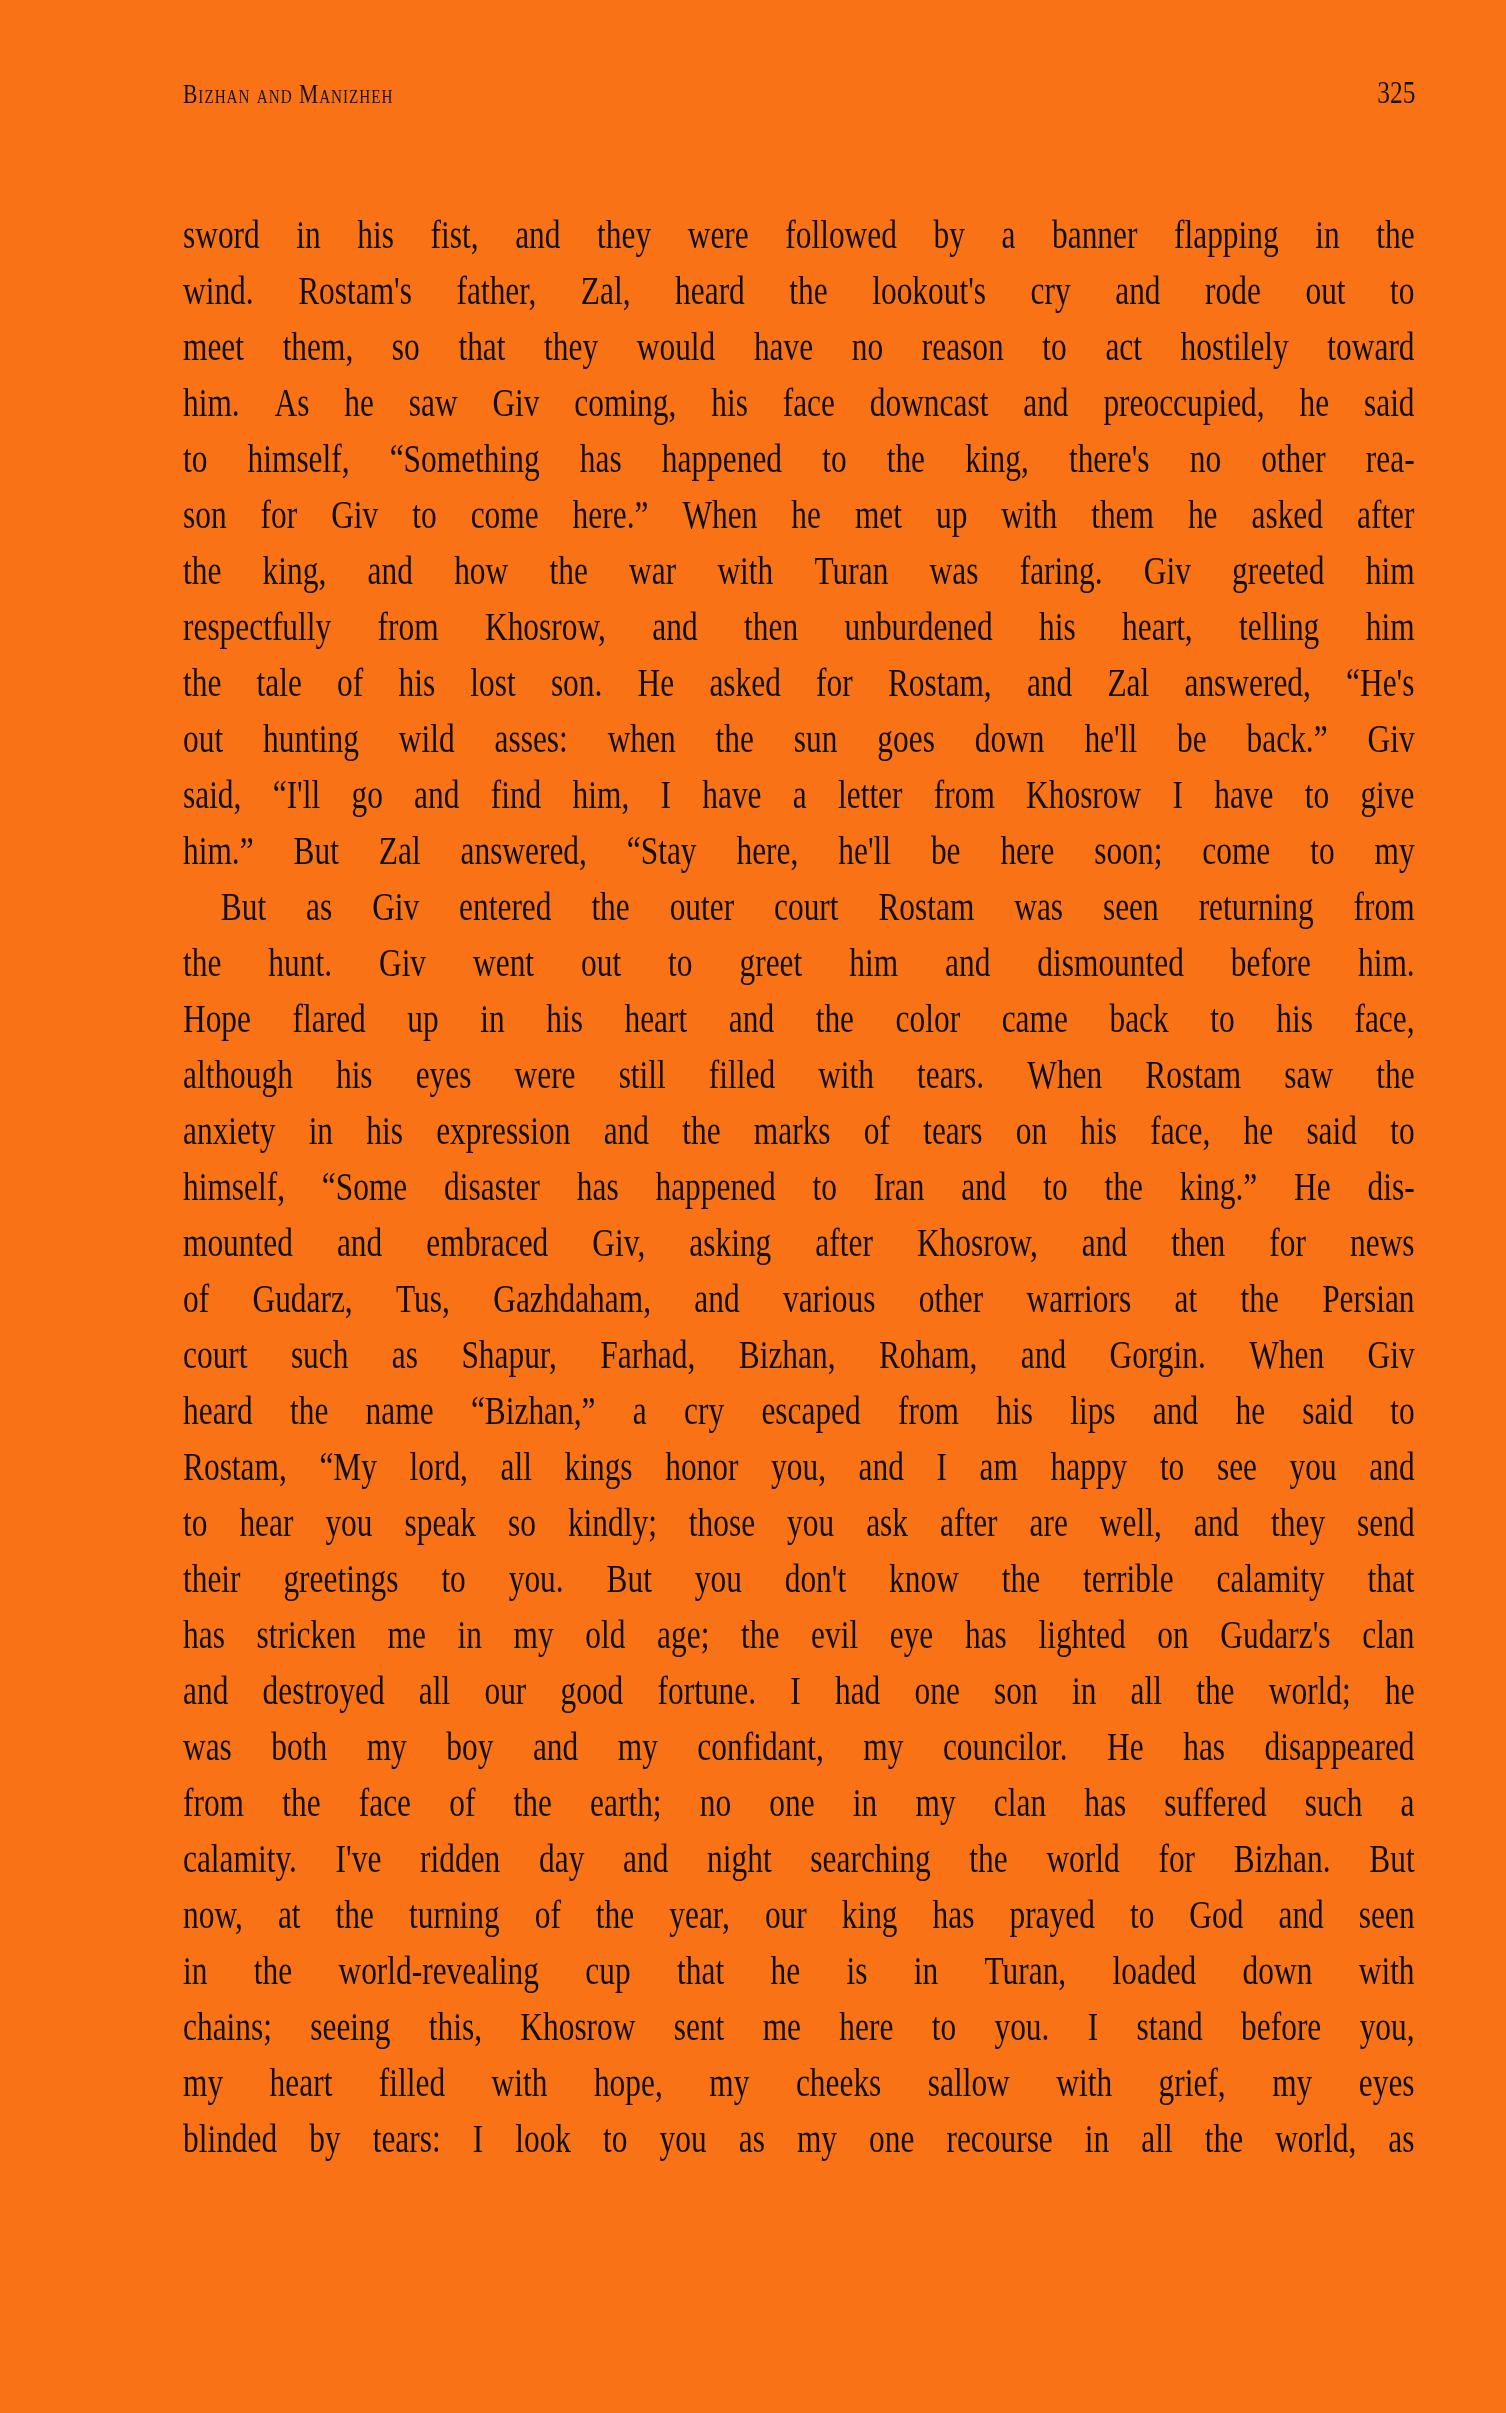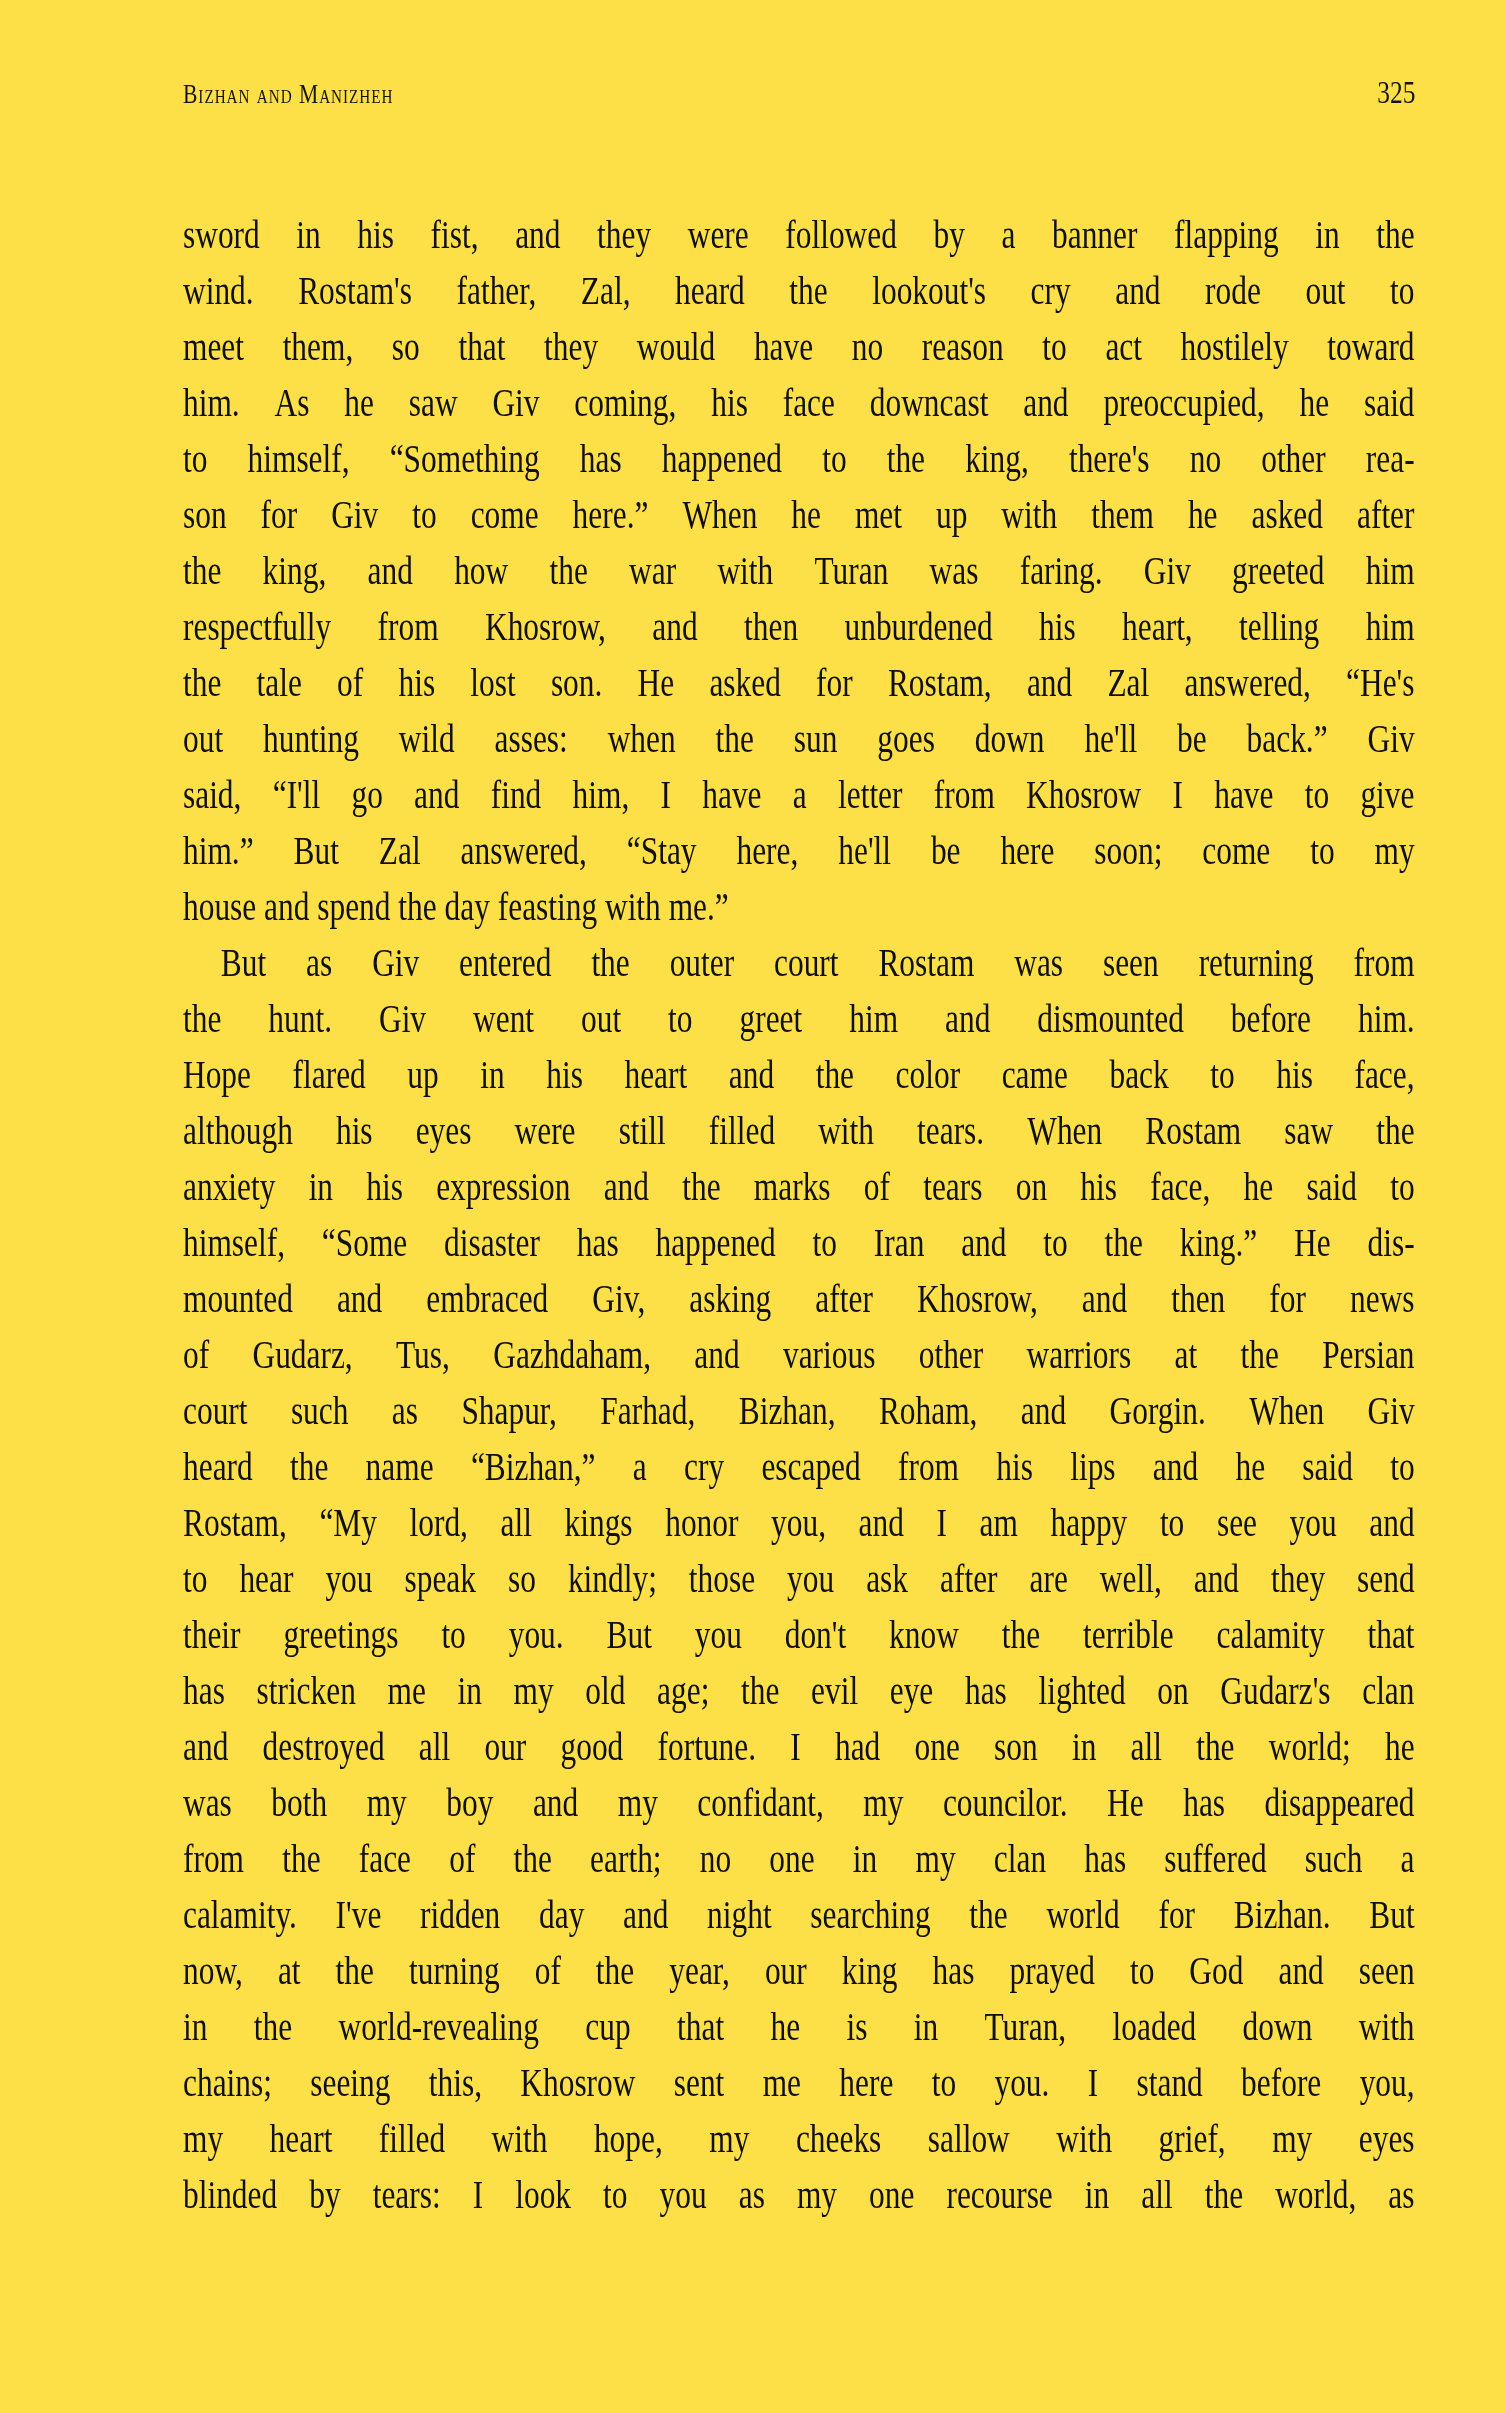--- a/index.html
+++ b/index.html
@@ -4,21 +4,21 @@
 <style>
   html, body {
     margin: 0;
     padding: 0;
     background: #ffffff;
   }
   .page {
     position: relative;
     width: 1506px;
     height: 2413px;
-    background: #fde047;
+    background: #f97316;
     overflow: hidden;
     font-family: "Liberation Serif", "DejaVu Serif", serif;
     color: #111111;
   }
 
   
   .running-head {
     position: absolute;
     left: 183px;
     top: 75px;
@@ -132,21 +132,20 @@
         </div>
         <div class="line just">
           <span class="lt"><span class="w">out</span><span class="w">hunting</span><span class="w">wild</span><span class="w">asses:</span><span class="w">when</span><span class="w">the</span><span class="w">sun</span><span class="w">goes</span><span class="w">down</span><span class="w">he'll</span><span class="w">be</span><span class="w">back.”</span><span class="w">Giv</span></span>
         </div>
         <div class="line just">
           <span class="lt"><span class="w">said,</span><span class="w">“I'll</span><span class="w">go</span><span class="w">and</span><span class="w">find</span><span class="w">him,</span><span class="w">I</span><span class="w">have</span><span class="w">a</span><span class="w">letter</span><span class="w">from</span><span class="w">Khosrow</span><span class="w">I</span><span class="w">have</span><span class="w">to</span><span class="w">give</span></span>
         </div>
         <div class="line just">
           <span class="lt"><span class="w">him.”</span><span class="w">But</span><span class="w">Zal</span><span class="w">answered,</span><span class="w">“Stay</span><span class="w">here,</span><span class="w">he'll</span><span class="w">be</span><span class="w">here</span><span class="w">soon;</span><span class="w">come</span><span class="w">to</span><span class="w">my</span></span>
         </div>
-        <div class="line last"><span class="lt">house and spend the day feasting with me.”</span></div>
       </div>
       <div class="para">
         <div class="line just indent">
           <span class="lt"><span class="w">But</span><span class="w">as</span><span class="w">Giv</span><span class="w">entered</span><span class="w">the</span><span class="w">outer</span><span class="w">court</span><span class="w">Rostam</span><span class="w">was</span><span class="w">seen</span><span class="w">returning</span><span class="w">from</span></span>
         </div>
         <div class="line just">
           <span class="lt"><span class="w">the</span><span class="w">hunt.</span><span class="w">Giv</span><span class="w">went</span><span class="w">out</span><span class="w">to</span><span class="w">greet</span><span class="w">him</span><span class="w">and</span><span class="w">dismounted</span><span class="w">before</span><span class="w">him.</span></span>
         </div>
         <div class="line just">
           <span class="lt"><span class="w">Hope</span><span class="w">flared</span><span class="w">up</span><span class="w">in</span><span class="w">his</span><span class="w">heart</span><span class="w">and</span><span class="w">the</span><span class="w">color</span><span class="w">came</span><span class="w">back</span><span class="w">to</span><span class="w">his</span><span class="w">face,</span></span>

